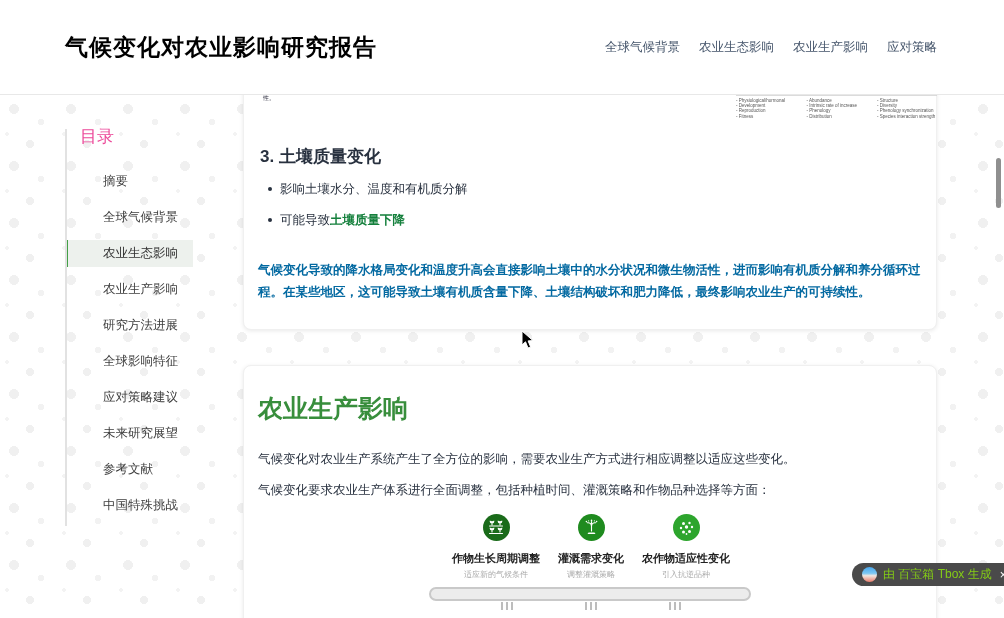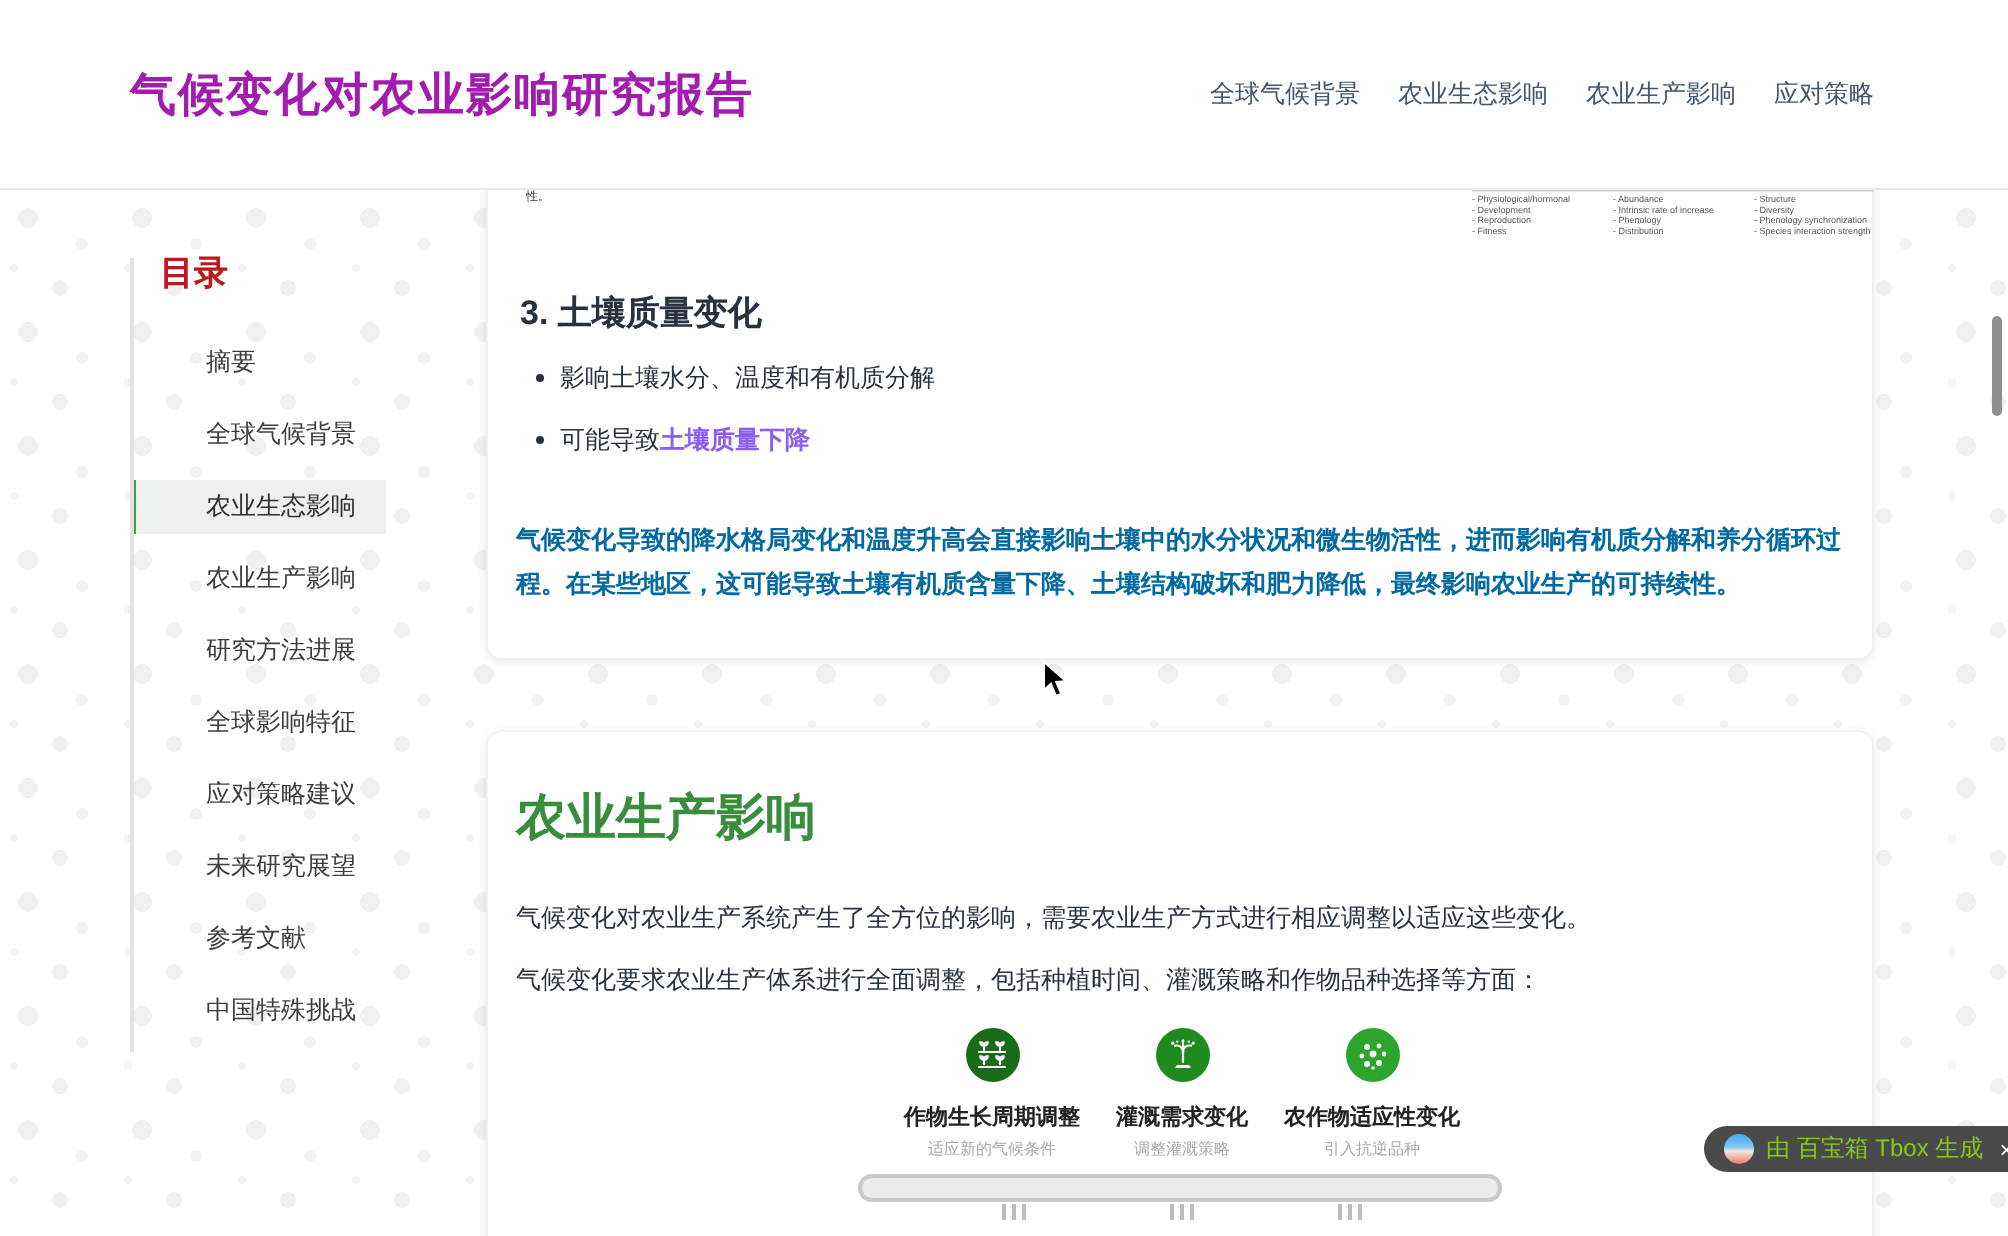--- a/index.html
+++ b/index.html
@@ -19,28 +19,28 @@
     background-size:57px 57px;
   }
 
   
   #header {
     position:absolute; left:0; top:0; width:1004px; height:95px; background:#fff;
     border-bottom:1px solid #e8e8e8; z-index:5;
     display:flex; align-items:center; justify-content:space-between;
     padding:0 67px 0 65px;
   }
-  #header h1 { font-size:23px; font-weight:800; color:#a21caf; letter-spacing:1px; }
+  #header h1 { font-size:23px; font-weight:800; color:#000000; letter-spacing:1px; }
   #topnav { display:flex; gap:19px; }
   #topnav a { font-size:12.5px; color:#44546a; text-decoration:none; cursor:pointer; }
 
   
   #toc { position:absolute; left:65px; top:125px; width:170px; z-index:1; }
   #toc .toc-rail { position:absolute; left:0; top:4px; bottom:2px; width:2px; background:#e2e2e2; }
-  #toc h2 { font-size:17px; font-weight:700; color:#b91c1c; margin:0 0 20px 15px; }
+  #toc h2 { font-size:17px; font-weight:400; color:#ec4899; margin:0 0 20px 15px; }
   #toc ul { list-style:none; margin-left:26px; }
   #toc li {
     font-size:12.5px; color:#3d3d3d; padding:5px 8px 5px 9px; margin-bottom:9px;
     border-left:3px solid transparent; cursor:pointer; width:128px; margin-left:-26px; padding-left:35px;
   }
   #toc li.active { background:#edf1ed; border-left-color:#43a047; color:#2f2f2f; }
 
   
   .card {
     position:absolute; left:243px; width:694px; background:#fff; z-index:1;
@@ -58,21 +58,21 @@
     display:flex; gap:14px; padding-top:3px; color:#555;
   }
   #mini-diagram .dcol { width:80px; }
   #mini-diagram .ditem { font-size:6px; line-height:7px; white-space:nowrap; }
   #mini-diagram .ditem::before { content:"- "; }
 
   #card1 h3 { position:absolute; left:16px; top:84px; font-size:17px; font-weight:700; color:#28313f; }
   #card1 ul.bullets { position:absolute; left:24px; top:120px; list-style:none; }
   #card1 ul.bullets li { font-size:12.5px; color:#28313f; margin-bottom:14px; }
   #card1 ul.bullets li .dot { display:inline-block; width:4px; height:4px; border-radius:50%; background:#28313f; vertical-align:2px; margin-right:8px; }
-  #card1 ul.bullets li b { font-weight:700; color:#8b5cf6;margin-top:27px; }
+  #card1 ul.bullets li b { font-weight:700; color:#15803d;margin-top:27px; }
   #card1 .para { position:absolute; left:14px; top:198px; width:666px; font-size:12.5px; line-height:22px; color:#0369a1;font-weight:bold; }
 
   #card2 h2 { position:absolute; left:14px; top:26px; font-size:25px; font-weight:800; color:#388e3c; }
   #card2 .p1 { position:absolute; left:14px; top:85px; width:666px; font-size:12.5px; color:#28313f; }
   #card2 .p2 { position:absolute; left:14px; top:116px; width:666px; font-size:12.5px; color:#28313f; }
 
   #features { position:absolute; left:0; top:148px; width:694px; display:flex; justify-content:center; }
   .feature { width:95px; text-align:center; }
   .feature .circ { width:27px; height:27px; border-radius:50%; margin:0 auto 8px; display:flex; align-items:center; justify-content:center; }
   .feature .ftitle { font-size:11px; font-weight:700; color:#222; white-space:nowrap;margin-top:10px; }

